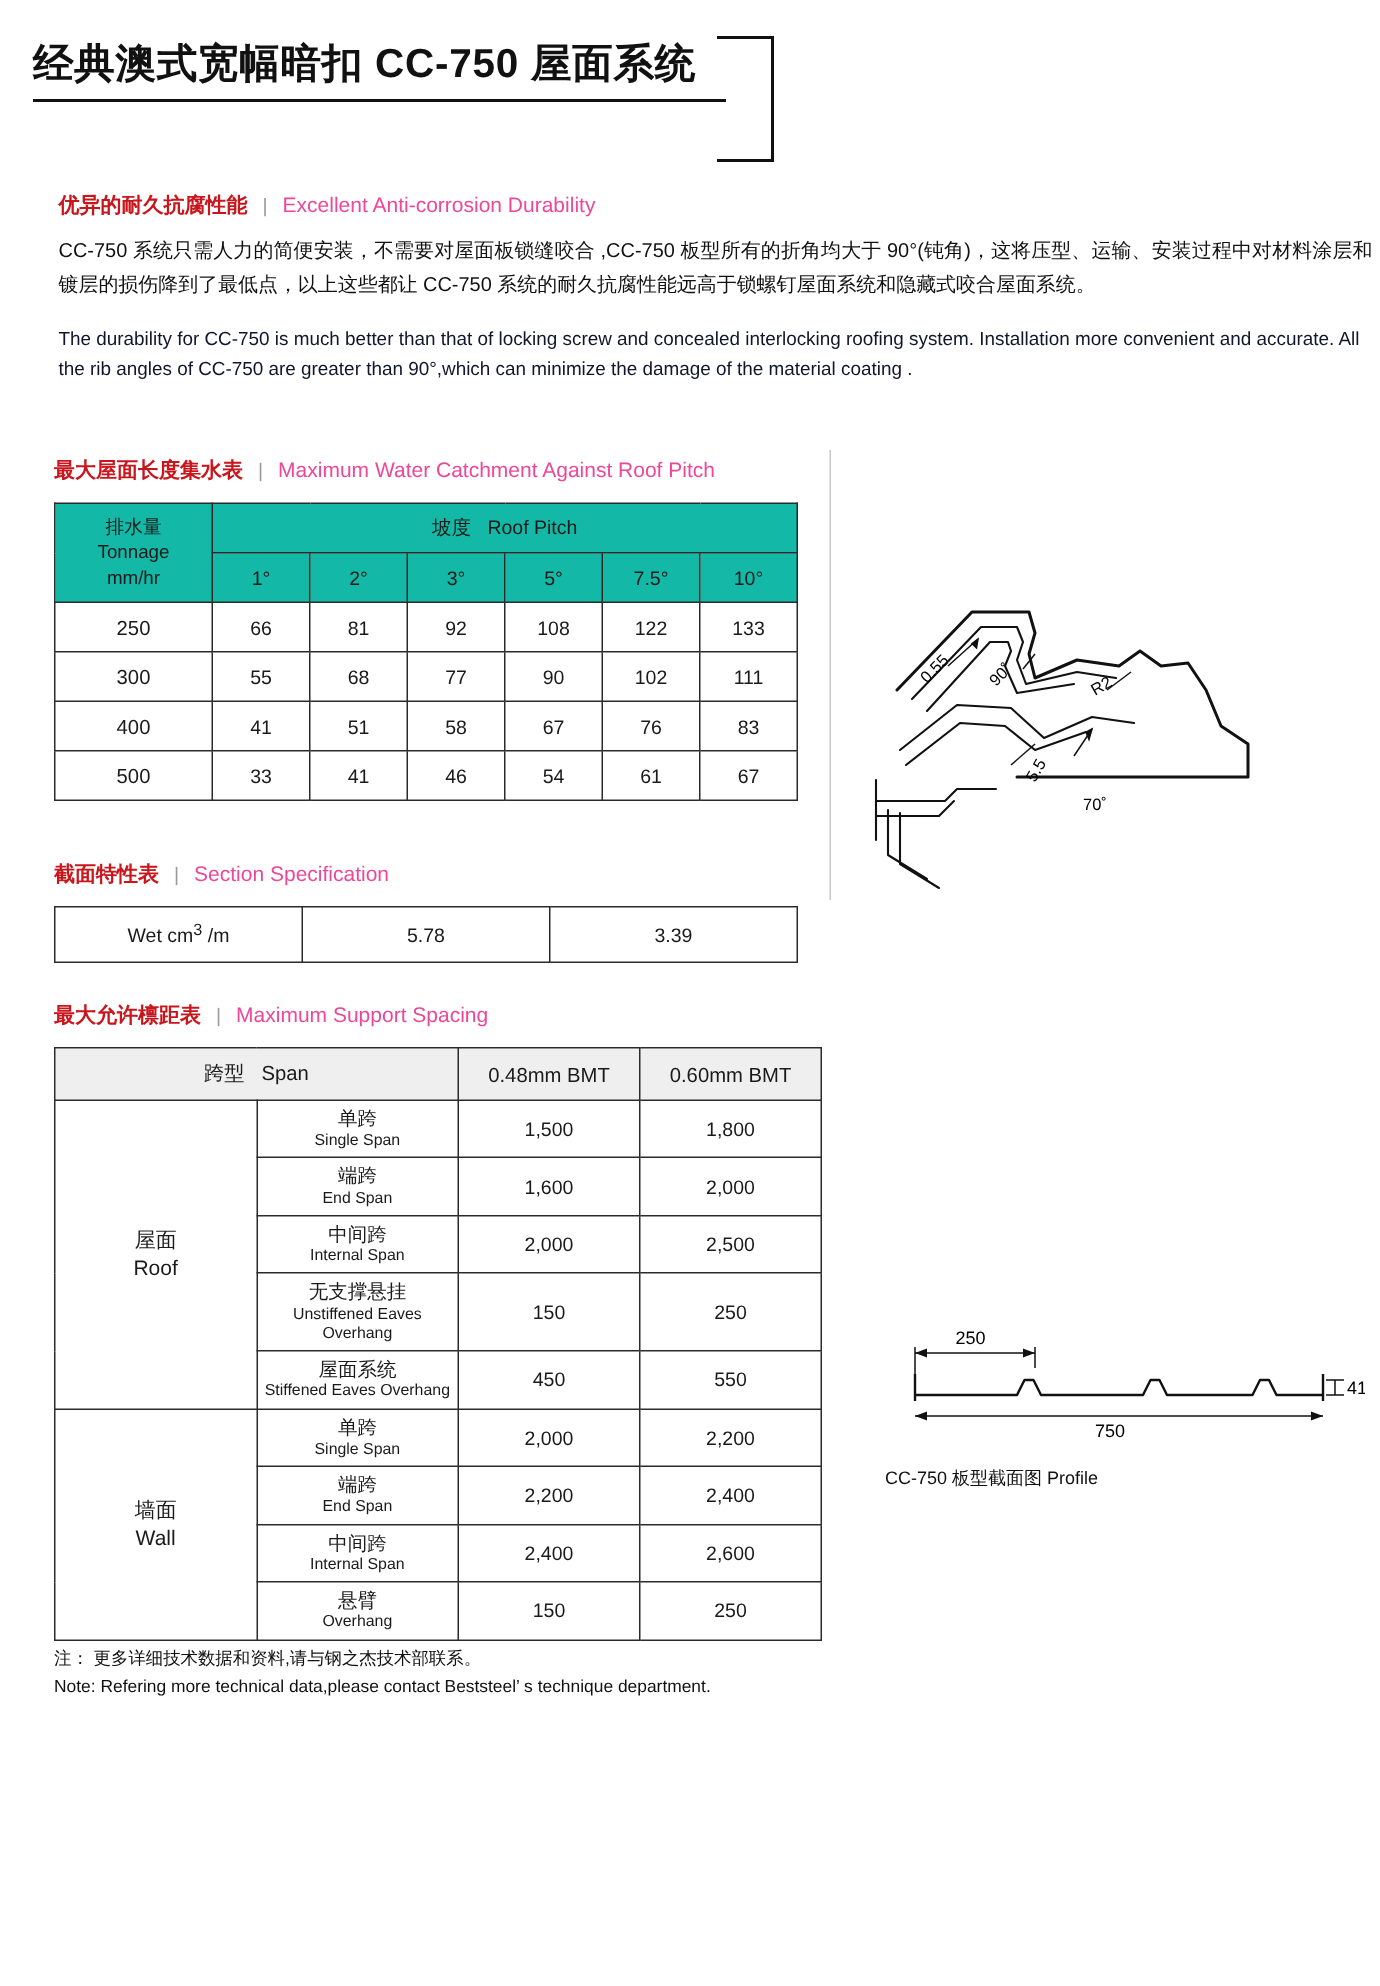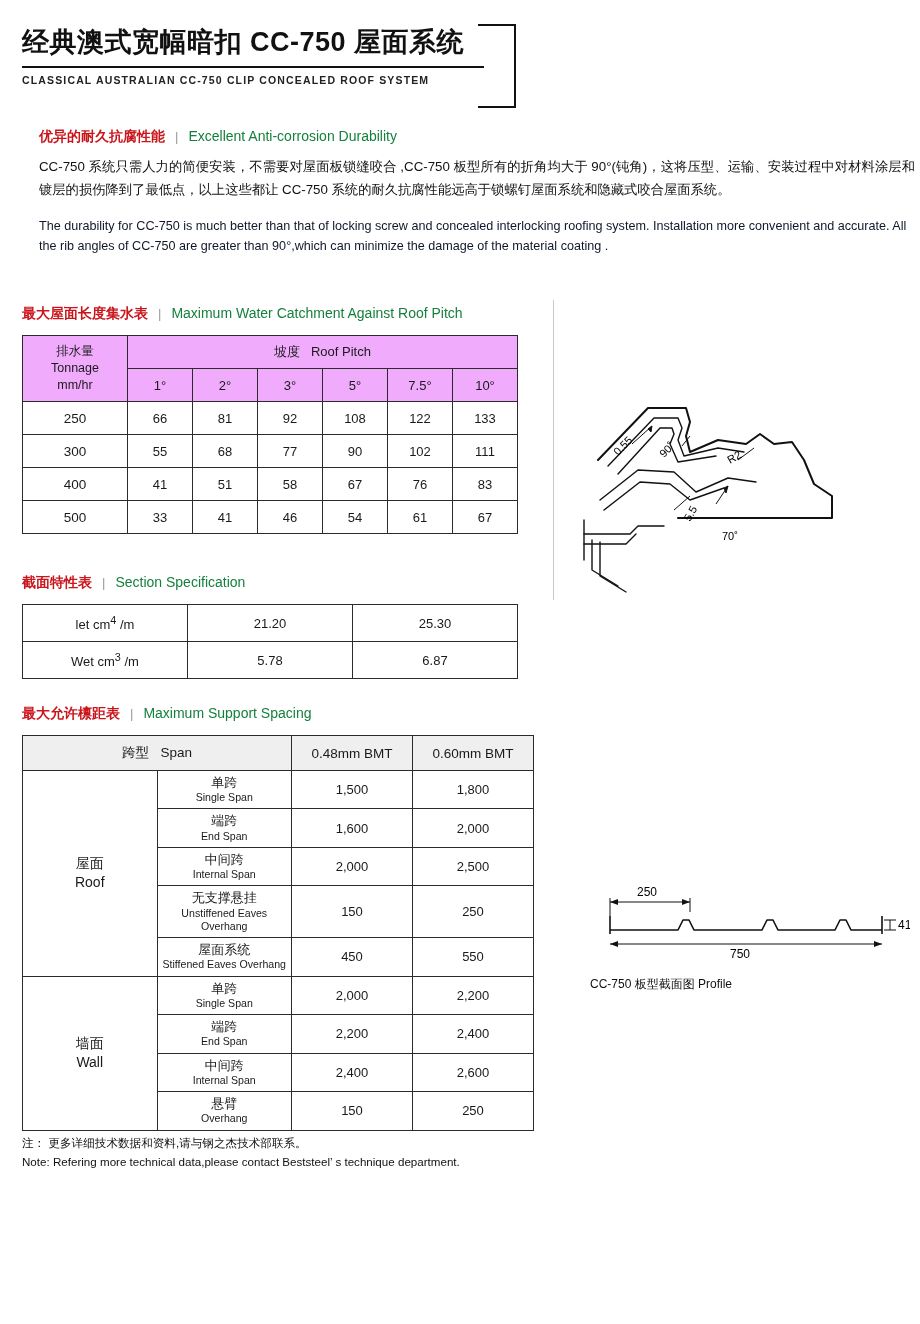--- a/index.html
+++ b/index.html
@@ -75,21 +75,21 @@
     font-weight: bold;
     font-size: 14px;
   }
   .sec-bar {
     color: #999;
     font-size: 13px;
     padding: 0 2px;
   }
   .sec-en {
     font-size: 14px;
-    color: #15803d;
+    color: #ec4899;
   }
   .intro {
     position: absolute;
     left: 39px;
     top: 128px;
     width: 876px;
   }
   .intro-cn {
     margin-top: 10px;
     font-size: 13.3px;
@@ -100,21 +100,21 @@
   .intro-en {
     margin-top: 14px;
     font-size: 12.6px;
     line-height: 1.62;
     color: #0f172a;
   }
 
   
   .left-col {
     position: absolute;
-    left: 22px;
+    left: 36px;
     top: 305px;
     width: 520px;
   }
   .divider-v {
     position: absolute;
     left: 553px;
     top: 300px;
     width: 1px;
     height: 300px;
     background: #c8c8c8;
@@ -130,21 +130,21 @@
     table-layout: fixed;
   }
   table.data td, table.data th {
     border: 1px solid #2b2b2b;
     text-align: center;
     vertical-align: middle;
     font-weight: normal;
     padding: 5px 2px;
   }
   table.data .hdr-gray {
-    background: #f0abfc;
+    background: #14b8a6;
   }
   .t1 td, .t1 th { height: 22px; }
   .t1 .corner {
     font-size: 12.5px;
     line-height: 1.35;
     padding: 4px 2px;
   }
   .t1 .rowlabel { font-size: 13.5px; }
 
   
@@ -243,21 +243,20 @@
   .dim-txt { font-size: 11px; }
 </style>
 </head>
 <body>
 
 <div class="page">
 
   <div class="header">
     <div class="title-cn">经典澳式宽幅暗扣 CC-750 屋面系统</div>
     <div class="title-underline"></div>
-    <div class="title-en">CLASSICAL AUSTRALIAN CC-750 CLIP CONCEALED ROOF SYSTEM</div>
   </div>
   <div class="corner-bracket"></div>
 
   <div class="intro">
     <div class="section-head">
       <span class="sec-cn">优异的耐久抗腐性能</span>
       <span class="sec-bar">|</span>
       <span class="sec-en">Excellent Anti-corrosion Durability</span>
     </div>
     <div class="intro-cn">CC-750 系统只需人力的简便安装，不需要对屋面板锁缝咬合 ,CC-750 板型所有的折角均大于 90°(钝角)，这将压型、运输、安装过程中对材料涂层和镀层的损伤降到了最低点，以上这些都让 CC-750 系统的耐久抗腐性能远高于锁螺钉屋面系统和隐藏式咬合屋面系统。</div>
@@ -337,28 +336,23 @@
 
     <div class="section-head tbl-label" style="margin-top:40px">
       <span class="sec-cn">截面特性表</span>
       <span class="sec-bar">|</span>
       <span class="sec-en">Section Specification</span>
     </div>
 
     <table class="data t2">
       <tbody>
         <tr>
-          <td>let cm<sup>4</sup> /m</td>
-          <td>21.20</td>
-          <td>25.30</td>
-        </tr>
-        <tr>
           <td>Wet cm<sup>3</sup> /m</td>
           <td>5.78</td>
-          <td>6.87</td>
+          <td>3.39</td>
         </tr>
       </tbody>
     </table>
 
     <div class="section-head tbl-label" style="margin-top:26px">
       <span class="sec-cn">最大允许檩距表</span>
       <span class="sec-bar">|</span>
       <span class="sec-en">Maximum Support Spacing</span>
     </div>
 

